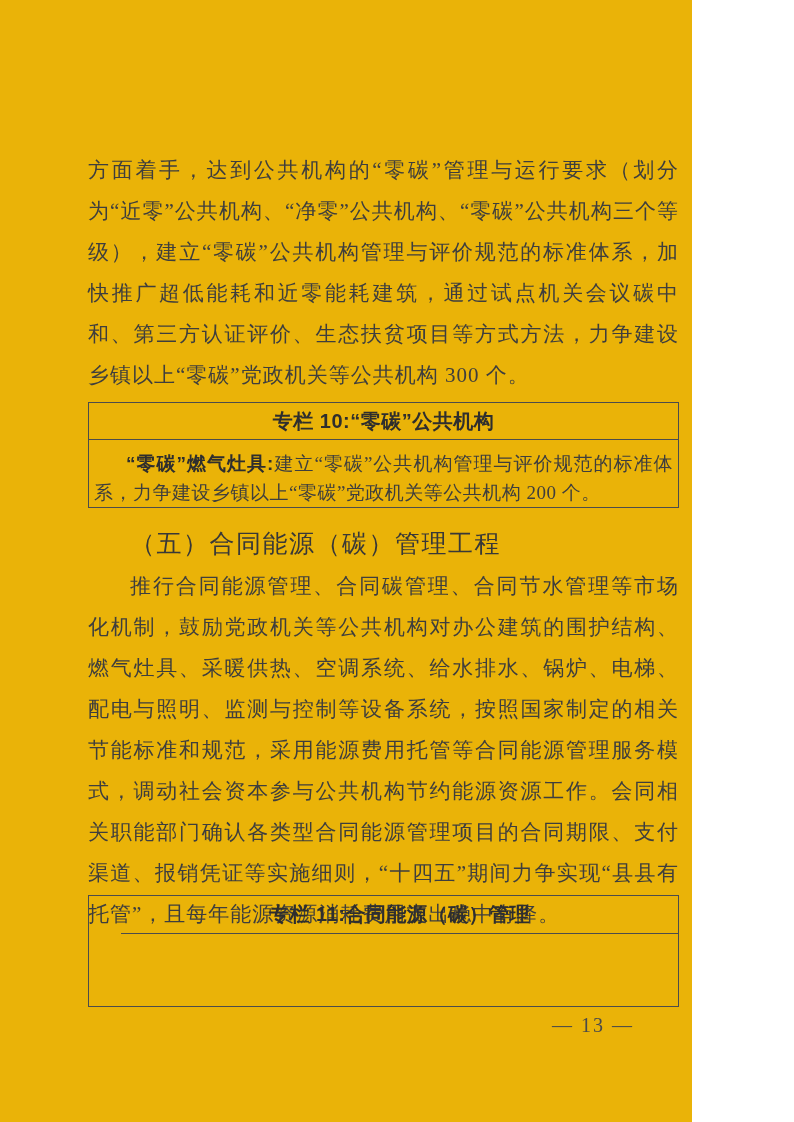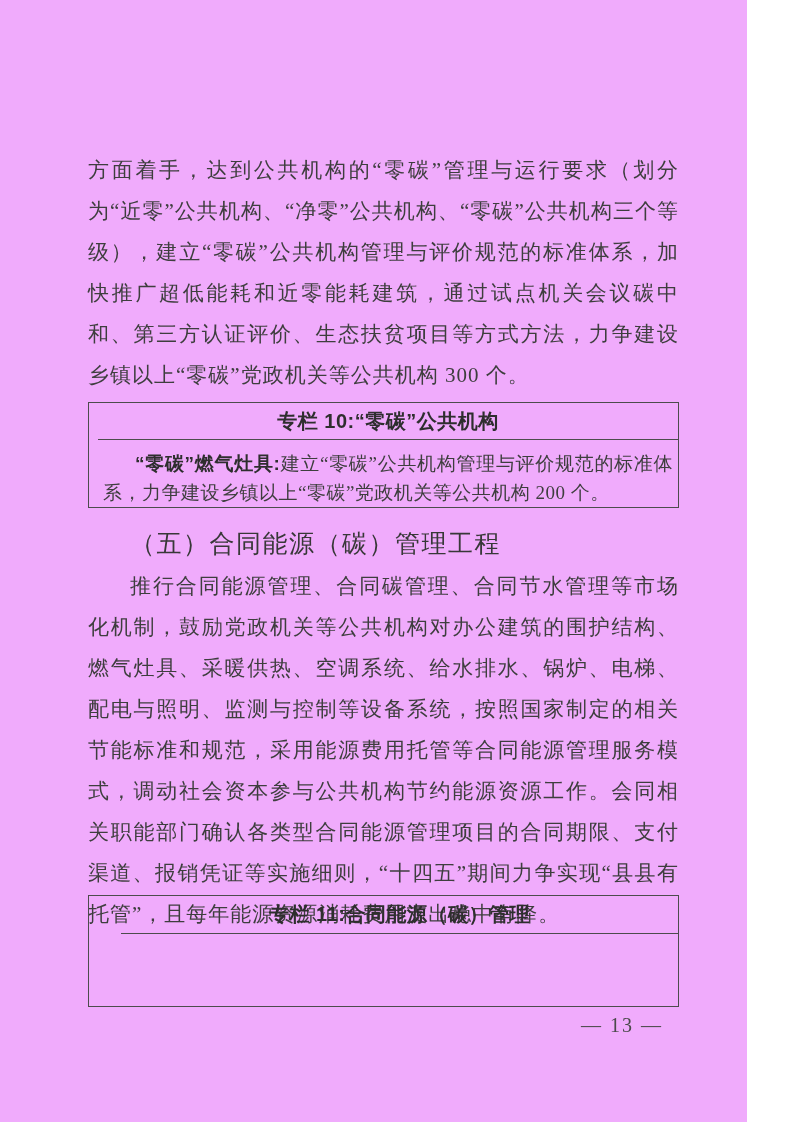--- a/index.html
+++ b/index.html
@@ -1,60 +1,60 @@
 <!DOCTYPE html>
 <html><head>
 <meta charset="utf-8">
 <style>
   html,body{margin:0;padding:0;}
   .page{
     position:relative;
-    width:747px;height:1122px;
-    background:#f0abfc;
+    width:692px;height:1122px;
+    background:#eab308;
     font-family:"Liberation Serif","DejaVu Serif",serif;
     color:#3e3e3e;
     overflow:hidden;
   }
   .body-para{
     position:absolute;left:88px;width:591px;margin:0;
     font-size:21px;line-height:41px;
     text-align:justify;letter-spacing:1px;
   }
   .para-1{top:150px;}
   .para-2{top:566px;text-indent:42px;}
   .section-heading{
     position:absolute;left:88px;width:591px;margin:0;
     top:523px;font-size:25px;line-height:41px;
     text-indent:42px;letter-spacing:1.5px;color:#383838;
   }
   .panel{
     position:absolute;left:88px;width:591px;box-sizing:border-box;
     border:1.5px solid #4c4c4c;background:transparent;
   }
-  .panel-10{top:402px;height:106px;padding-left:9px;}
+  .panel-10{top:402px;height:106px;}
   .panel-11{top:895px;height:112px;padding-left:32px;}
   .panel-title{
     height:36px;line-height:36px;text-align:center;
     font-family:"Liberation Sans","DejaVu Sans",sans-serif;
     font-weight:bold;font-size:20px;color:#2e2e2e;
     border-bottom:1px solid #4c4c4c;letter-spacing:0.5px;
   }
   .panel-11 .panel-title{height:37px;line-height:37px;}
   .panel-body{
     padding:9px 5px 0 5px;
     font-size:19px;line-height:29px;
     text-align:justify;text-indent:32px;letter-spacing:0.5px;
   }
   .panel-lead{
     font-family:"Liberation Sans","DejaVu Sans",sans-serif;
     font-weight:bold;color:#2e2e2e;
   }
   .page-number{
     position:absolute;top:1014px;left:552px;width:140px;
-    text-align:center;font-size:20px;color:#4a4a4a;letter-spacing:2px;
+    text-align:left;font-size:20px;color:#4a4a4a;letter-spacing:2px;
   }
 </style>
 </head>
 <body>
 
 <div class="page">
 
   <p class="body-para para-1">方面着手，达到公共机构的“零碳”管理与运行要求（划分为“近零”公共机构、“净零”公共机构、“零碳”公共机构三个等级），建立“零碳”公共机构管理与评价规范的标准体系，加快推广超低能耗和近零能耗建筑，通过试点机关会议碳中和、第三方认证评价、生态扶贫项目等方式方法，力争建设乡镇以上“零碳”党政机关等公共机构 300 个。</p>
 
   <div class="panel panel-10">

